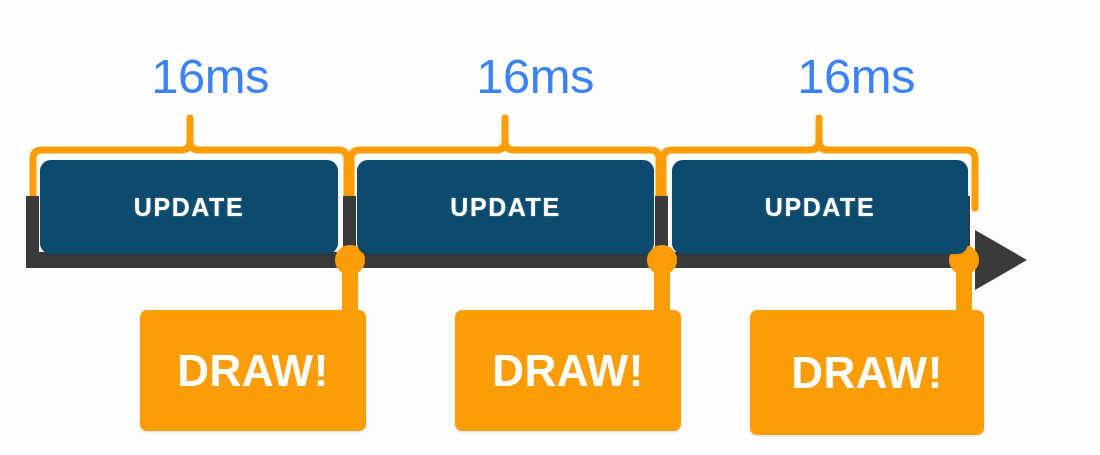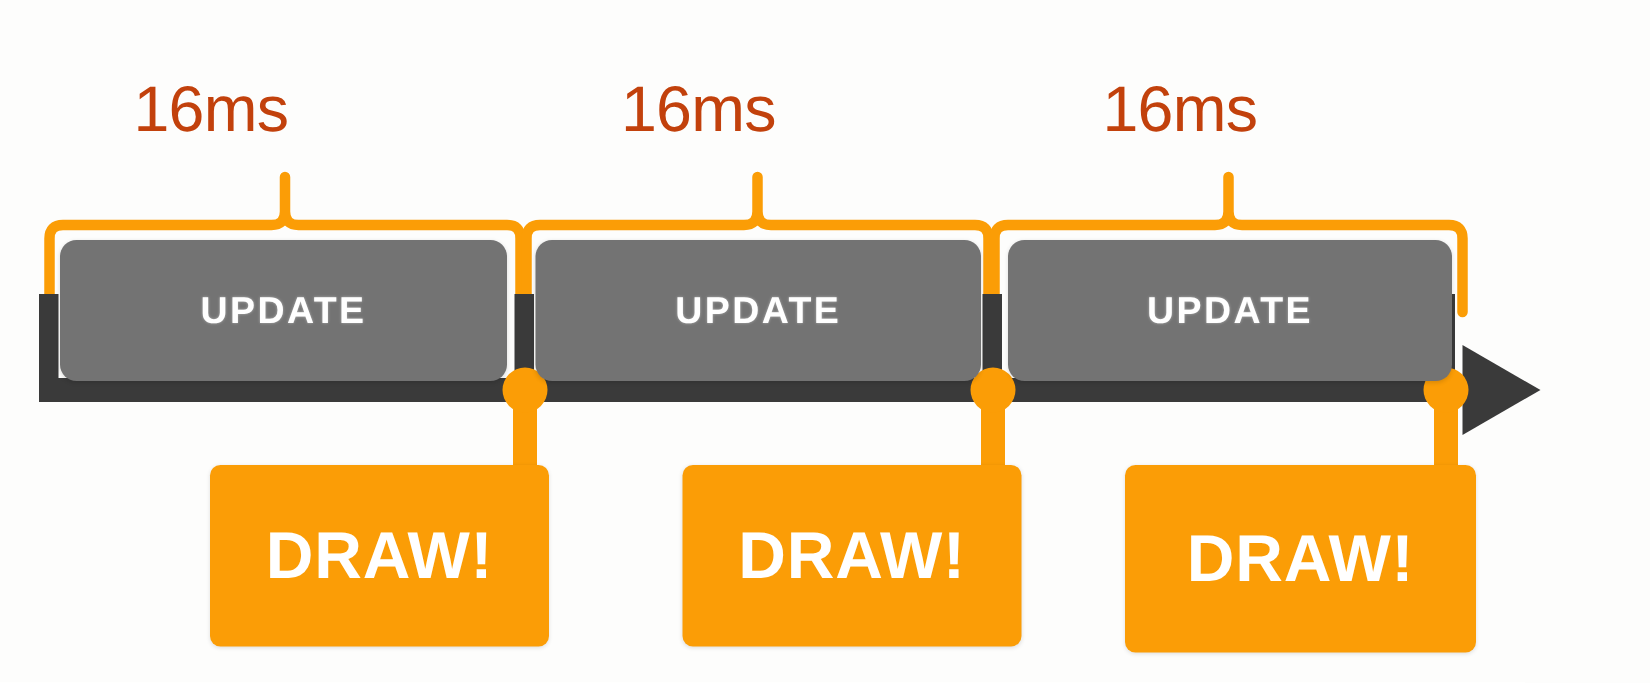--- a/index.html
+++ b/index.html
@@ -29,32 +29,32 @@
     left: 0;
     top: 0;
     width: 1100px;
     height: 455px;
     pointer-events: none;
   }
   .layer > * { pointer-events: auto; }
 
   .tick-label {
     position: absolute;
-    color: #c2410c;
-    font-size: 43px;
+    color: #3b82f6;
+    font-size: 49px;
     font-weight: 400;
     letter-spacing: -0.5px;
-    text-align: left;
+    text-align: right;
     white-space: nowrap;
     line-height: 1;
   }
 
   .update-box {
     position: absolute;
-    background: #737373;
+    background: #0c4a6e;
     border-radius: 11px;
     box-shadow: 0 1px 3px rgba(0,0,0,0.13);
     display: flex;
     align-items: center;
     justify-content: center;
   }
   .update-label {
     color: #ffffff;
     font-size: 25px;
     font-weight: bold;

